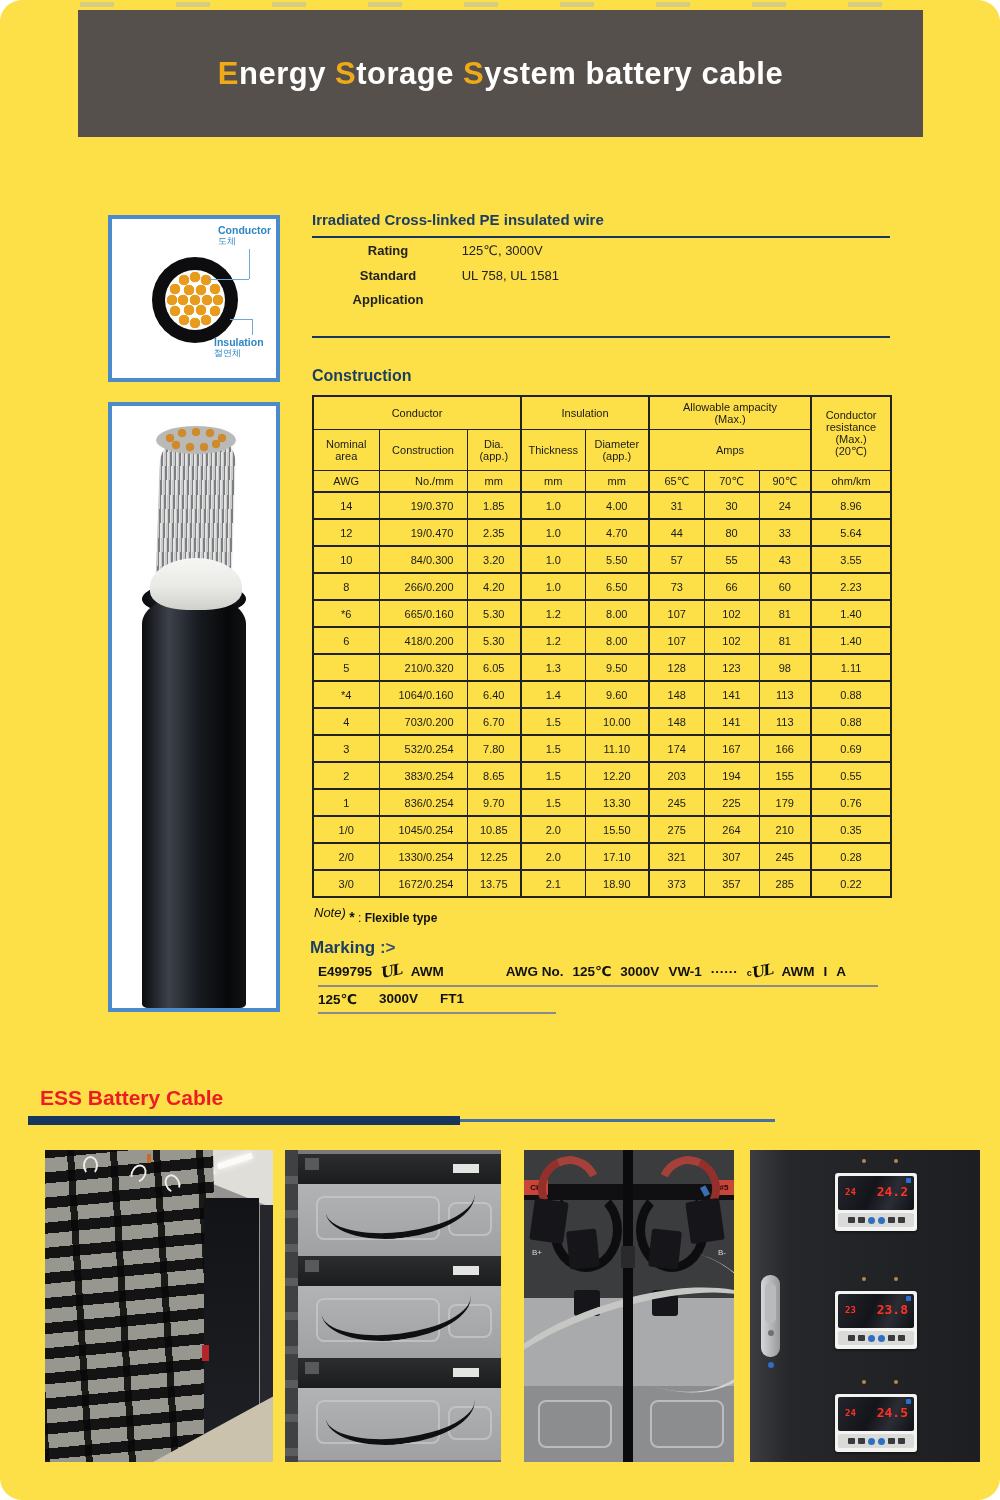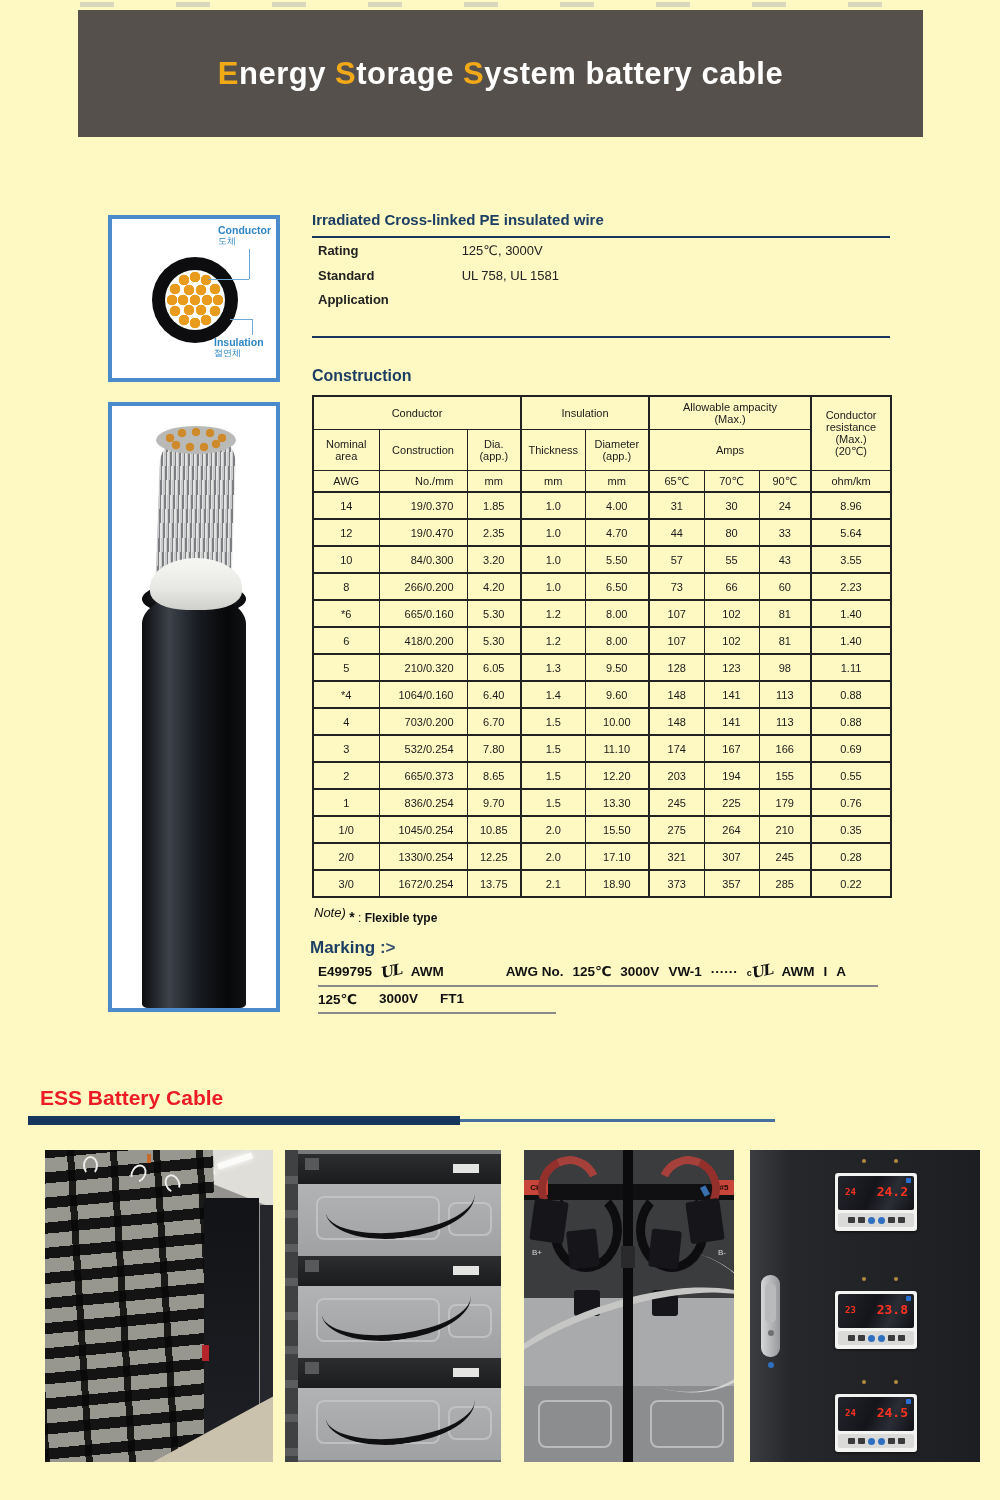--- a/index.html
+++ b/index.html
@@ -1,17 +1,17 @@
 <!DOCTYPE html>
 <html><head>
 <meta charset="utf-8">
 <style>
   html,body{margin:0;padding:0;background:#fff;}
-  .page{position:relative;width:1000px;height:1500px;background:#fef9c3;overflow:hidden;
-        font-family:"Liberation Sans","DejaVu Sans",sans-serif;color:#1a1a1a;}
+  .page{position:relative;width:1000px;height:1500px;background:#fde047;overflow:hidden;
+        font-family:"Liberation Sans","DejaVu Sans",sans-serif;color:#1a1a1a;border-radius:22px;}
 
   
   .top-dashes{position:absolute;left:80px;top:2px;width:840px;height:5px;opacity:.55;
     background:repeating-linear-gradient(90deg,#b9b9b9 0 34px,transparent 34px 96px);}
 
   
   .banner{position:absolute;left:78px;top:10px;width:845px;height:127px;background:#55504B;
           display:flex;align-items:center;justify-content:center;}
   .banner-title{font-size:31px;font-weight:bold;color:#fff;white-space:pre;letter-spacing:.5px;}
   .banner-title .hl{color:#F2A918;}
@@ -69,21 +69,21 @@
   .cb-jacket{position:absolute;left:30px;top:188px;width:104px;height:414px;
     border-radius:52px 52px 6px 6px/30px 30px 4px 4px;
     background:linear-gradient(90deg,#0b0c0e 0%,#3d424b 26%,#171a1f 55%,#070809 82%,#101214 100%);}
   .cb-rim{position:absolute;left:30px;top:176px;width:104px;height:34px;border-radius:50%;
     background:radial-gradient(ellipse at 50% 45%,#2a2d33 30%,#0a0b0d 70%);}
 
   
   .spec-title{position:absolute;left:312px;top:211px;font-size:15px;font-weight:bold;color:#1C3E63;}
   .rule{position:absolute;background:#17365D;}
   .spec-row{position:absolute;left:318px;font-size:13px;}
-  .spec-label{display:inline-block;width:140px;font-weight:bold;color:#222;}
+  .spec-label{display:inline-block;width:140px;font-weight:bold;color:#222;text-align:center;}
   .spec-value{color:#222;}
   .app-value{position:absolute;left:462px;width:428px;text-align:justify;line-height:21px;font-size:13px;color:#222;}
 
   
   .c-title{position:absolute;left:312px;top:367px;font-size:16px;font-weight:bold;color:#1C3E63;}
   .ctable{position:absolute;left:312px;top:395px;border-collapse:collapse;table-layout:fixed;width:578px;
           font-size:11px;color:#1a1a1a;}
   .ctable th,.ctable td{border:1px solid #222;text-align:center;vertical-align:middle;padding:0;
                         font-weight:normal;white-space:pre-line;}
   .ctable{border:2px solid #222;}
@@ -396,21 +396,21 @@
           <td>7.80</td>
           <td>1.5</td>
           <td>11.10</td>
           <td>174</td>
           <td>167</td>
           <td>166</td>
           <td>0.69</td>
         </tr>
         <tr>
           <td>2</td>
-          <td>665/0.373</td>
+          <td>383/0.254</td>
           <td>8.65</td>
           <td>1.5</td>
           <td>12.20</td>
           <td>203</td>
           <td>194</td>
           <td>155</td>
           <td>0.55</td>
         </tr>
         <tr>
           <td>1</td>

